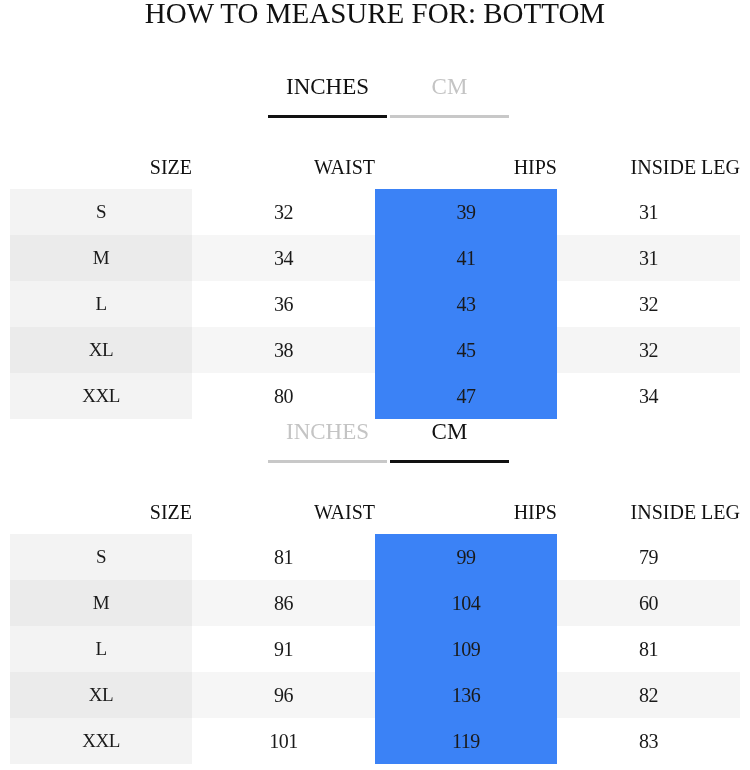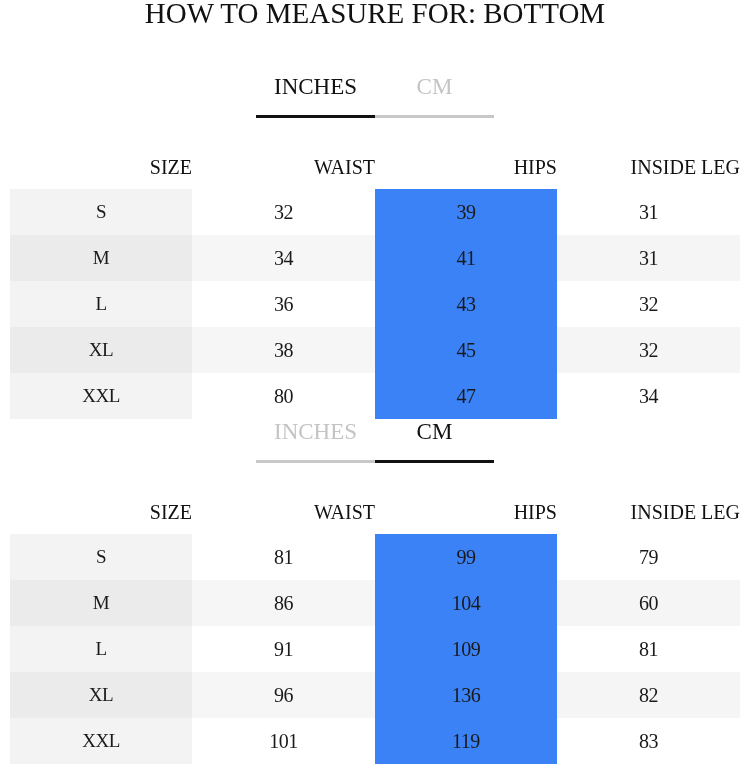--- a/index.html
+++ b/index.html
@@ -35,22 +35,22 @@
     .tab {
       position: absolute;
       top: 0;
       width: 119px;
       height: 46px;
       text-align: center;
       font-size: 23px;
       line-height: 30px;
       cursor: pointer;
     }
-    .tab.left { left: 0; }
-    .tab.right { left: 119px; }
+    .tab.left { left: 12px; }
+    .tab.right { left: 134px; }
     .tab .tab-label { display: inline-block; }
     .tab.active .tab-label { color: #111; }
     .tab.inactive .tab-label { color: #c4c4c4; }
     .tab .tab-bar {
       position: absolute;
       left: 0;
       bottom: 0;
       width: 119px;
       height: 3px;
     }

